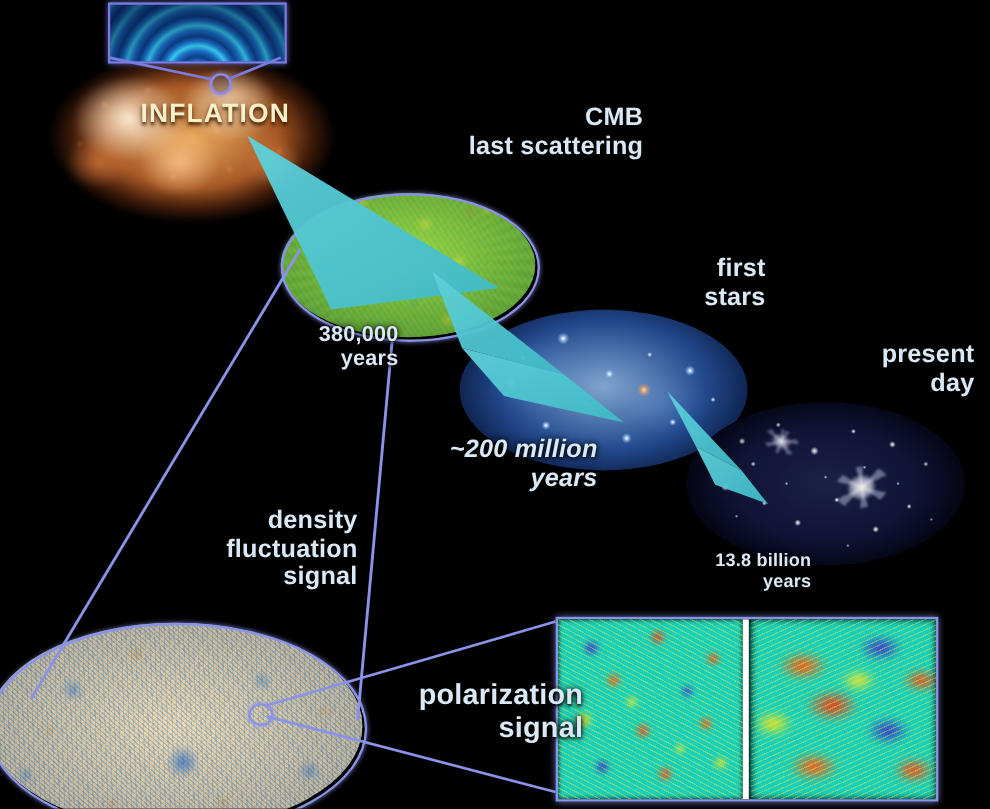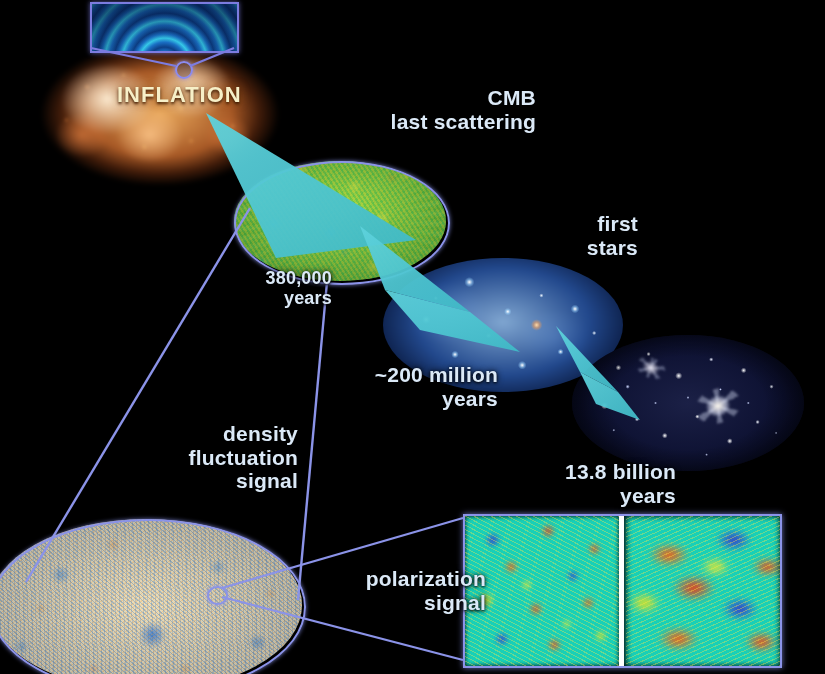--- a/index.html
+++ b/index.html
@@ -327,27 +327,29 @@
 
   <div class="label" style="left:336px;top:86px;width:200px;font-size:21px;">CMB
 last scattering</div>
 
   <div class="label" style="left:182px;top:268px;width:150px;font-size:18px;">380,000
 years</div>
 
   <div class="label" style="left:528px;top:192px;width:110px;font-size:21px;margin-top:20px;">first
 stars</div>
 
-  <div class="label" style="left:318px;top:363px;width:180px;font-size:21px;">~200 million
+  <div class="label" style="left:318px;top:363px;width:180px;font-size:21px;font-style:italic;">~200 million
 years</div>
 
-
-  <div class="label" style="left:486px;top:460px;width:190px;font-size:21px;">13.8 billion
+  <div class="label" style="left:692px;top:284px;width:120px;font-size:21px;">present
+day</div>
+
+  <div class="label" style="left:486px;top:460px;width:190px;font-size:15px;">13.8 billion
 years</div>
 
   <div class="label" style="left:118px;top:422px;width:180px;font-size:21px;">density
 fluctuation
 signal</div>
 
-  <div class="label" style="left:316px;top:567px;width:170px;font-size:21px;">polarization
+  <div class="label" style="left:316px;top:567px;width:170px;font-size:24px;">polarization
 signal</div>
 
 </div>
 
 </body></html>

